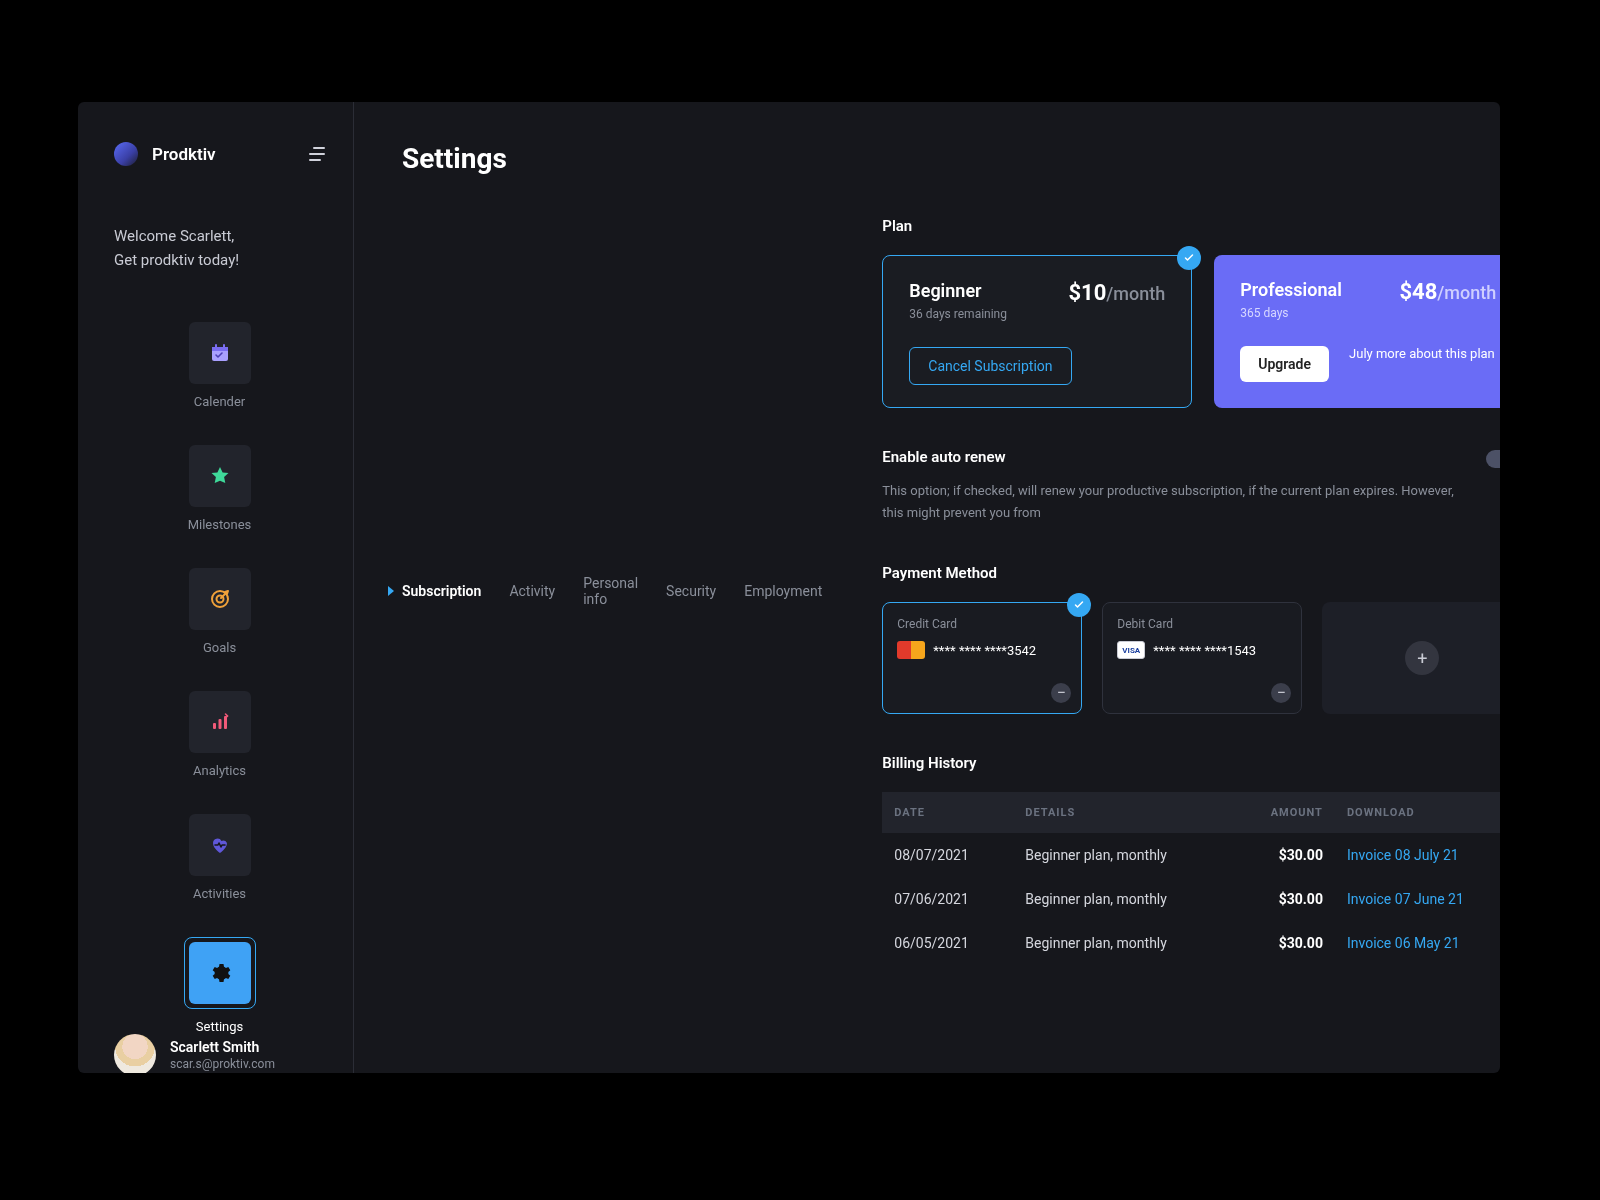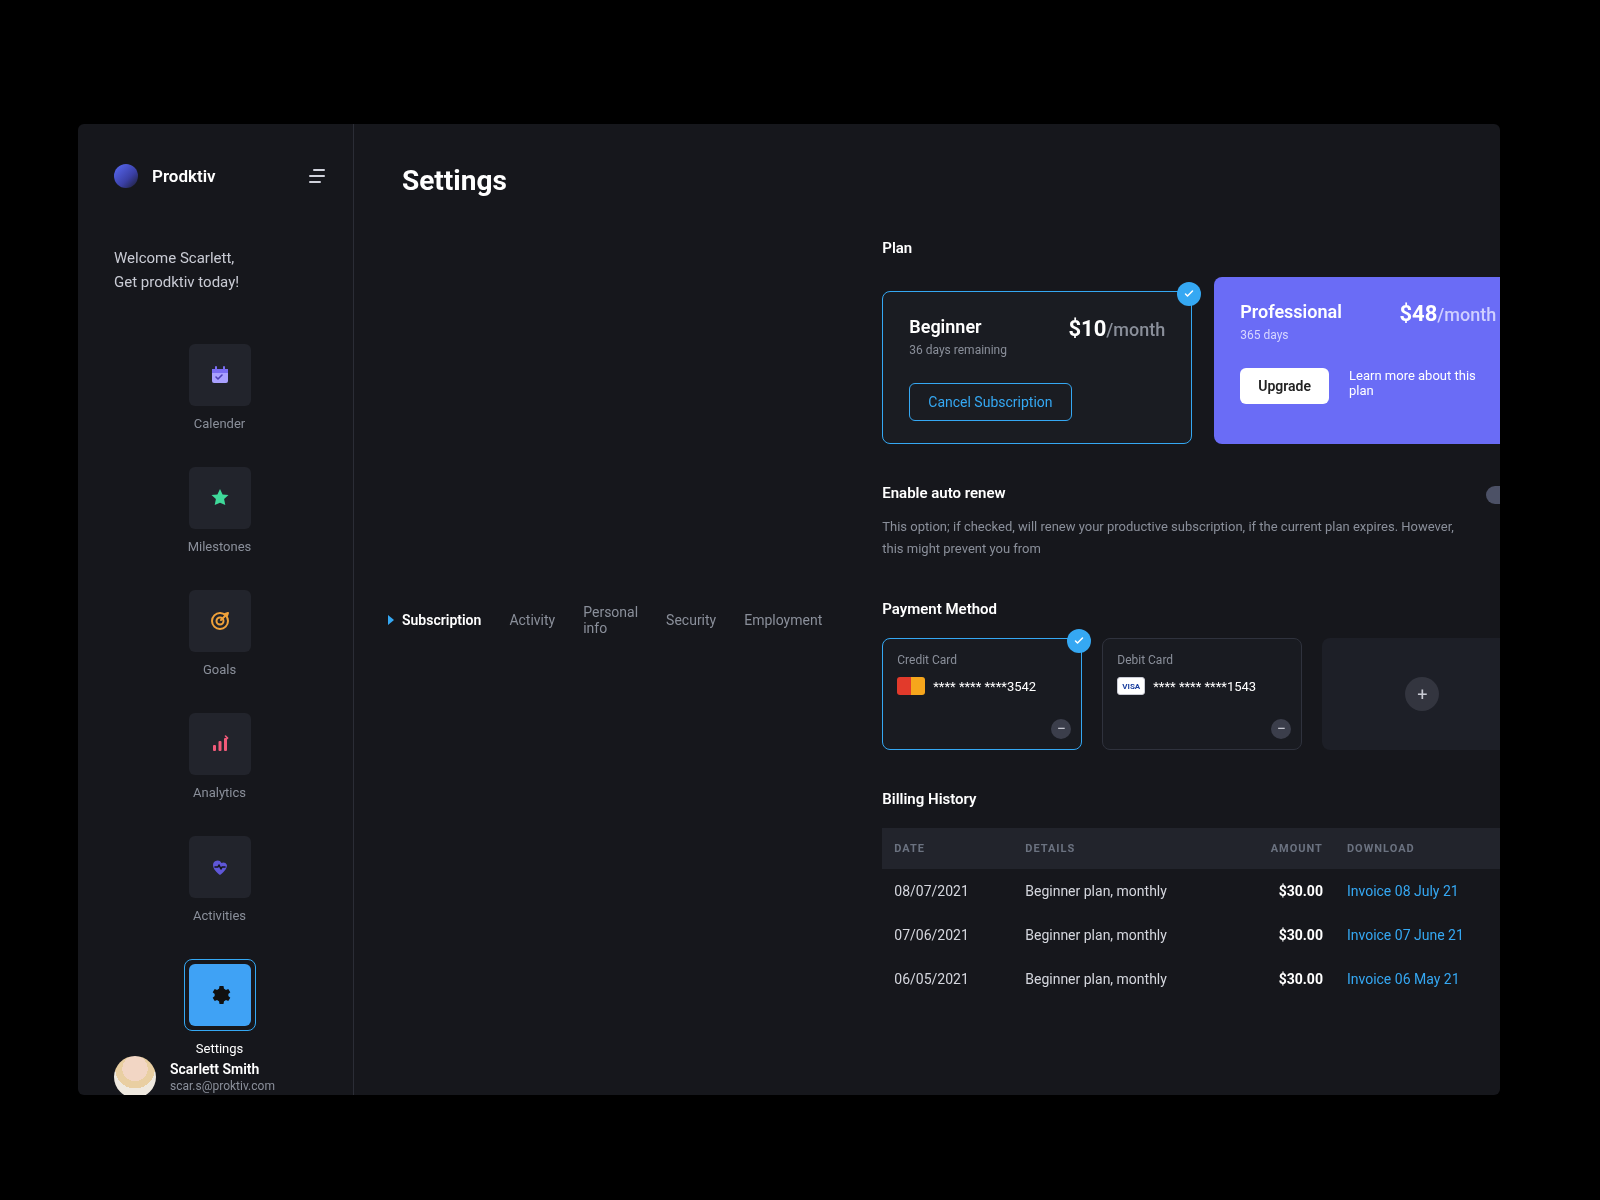--- a/index.html
+++ b/index.html
@@ -13,21 +13,21 @@
   --text-dimmer:#6b7280;
   --accent:#35a8f3;
   --indigo:#6a6cf6;
   --indigo-light:#7778f7;
   --border-sep:#2b2d36;
 }
 *{box-sizing:border-box;margin:0;padding:0;font-family:-apple-system,BlinkMacSystemFont,"Segoe UI",Roboto,Helvetica,Arial,sans-serif;}
 html,body{width:1600px;height:1200px;background:var(--bg-page);}
 .app{
   position:absolute;
-  left:78px;top:124px;
+  left:78px;top:102px;
   width:1422px;height:971px;
   background:var(--bg-app);
   border-radius:6px;
   display:flex;
   overflow:hidden;
 }
 
 .sidebar{
   width:276px;
   flex:0 0 276px;
@@ -63,21 +63,21 @@
 .subnav{flex:0 0 140px;display:flex;flex-direction:row;gap:28px;}
 .subnav-item{color:var(--text-dim);font-size:14px;cursor:pointer;display:flex;align-items:center;gap:8px;}
 .subnav-item.active{color:var(--text);font-weight:600;}
 .subnav-item.active::before{content:"";width:0;height:0;border-top:5px solid transparent;border-bottom:5px solid transparent;border-left:6px solid var(--accent);margin-left:-14px;}
 .content{flex:1;}
 .sect-title{color:var(--text);font-size:15px;font-weight:600;margin-bottom:20px;}
 
 
 .plans{display:flex;gap:22px;}
 .plan{border-radius:8px;padding:24px 26px 22px;position:relative;flex:1;}
-.plan-current{background:#1a1c22;border:1px solid var(--accent);margin-top:14px;}
+.plan-current{background:#1a1c22;border:1px solid var(--accent);}
 .plan-pro{background:var(--indigo);}
 .plan-head{display:flex;justify-content:space-between;align-items:flex-start;}
 .plan-name{color:var(--text);font-size:18px;font-weight:600;}
 .plan-sub{color:var(--text-dim);font-size:12px;margin-top:6px;}
 .plan-pro .plan-sub{color:#d7d7ff;}
 .plan-price{color:var(--text);font-size:22px;font-weight:700;}
 .plan-period{color:var(--text-dim);font-size:18px;font-weight:500;}
 .plan-pro .plan-period{color:#cfcfff;}
 .plan-row{display:flex;align-items:flex-start;gap:20px;margin-top:26px;}
 .btn-outline{border:1px solid var(--accent);color:var(--accent);background:transparent;padding:10px 18px;border-radius:6px;font-size:14px;cursor:pointer;}
@@ -251,21 +251,21 @@
           <div class="plan plan-pro">
             <div class="plan-head">
               <div>
                 <div class="plan-name">Professional</div>
                 <div class="plan-sub">365 days</div>
               </div>
               <div class="plan-price"><span>$48</span><span class="plan-period">/month</span></div>
             </div>
             <div class="plan-row">
               <button class="btn-white">Upgrade</button>
-              <span class="plan-link">Learn more about this plan</span>
+              <span class="plan-link">July more about this plan</span>
             </div>
           </div>
         </div>
 
         <div class="autorenew">
           <div class="autorenew-text">
             <div class="autorenew-title">Enable auto renew</div>
             <div class="autorenew-desc">This option; if checked, will renew your productive subscription, if the current plan expires. However, this might prevent you from</div>
           </div>
           <div class="toggle">

